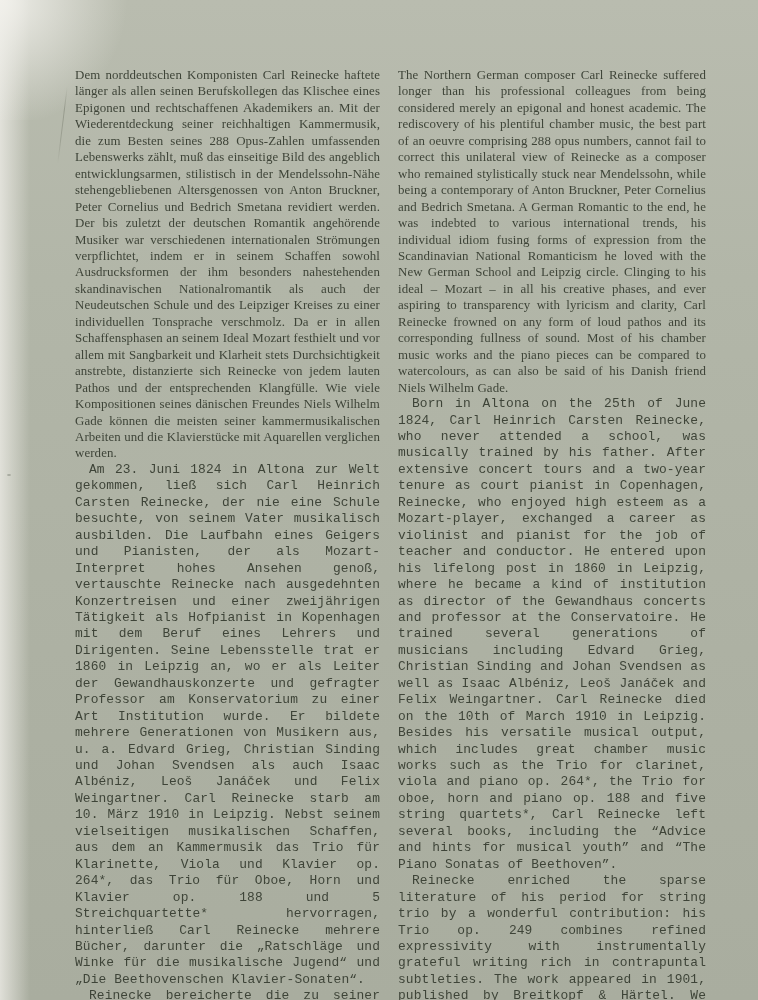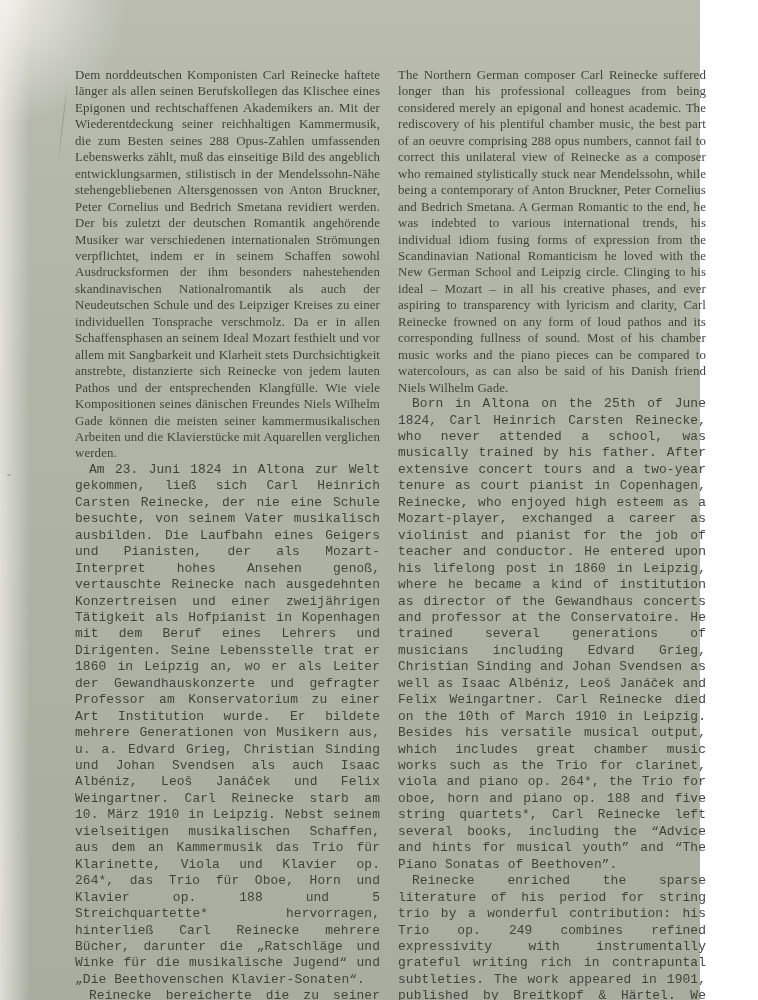--- a/index.html
+++ b/index.html
@@ -5,21 +5,21 @@
   html, body {
     margin: 0;
     padding: 0;
     width: 758px;
     height: 1000px;
     overflow: hidden;
     font-family: "Liberation Serif", "DejaVu Serif", serif;
   }
   .page {
     position: relative;
-    width: 700px;
+    width: 758px;
     height: 1000px;
     background: linear-gradient(180deg, #b9bcaf 0%, #b2b6a8 28%, #adb1a3 65%, #a9ad9f 100%);
     color: #3e4438;
   }
   
   .edge-light-left {
     position: absolute;
     left: 0; top: 0;
     width: 30px; height: 100%;
     background: linear-gradient(to right, rgba(233,232,226,0.85), rgba(233,232,226,0));

